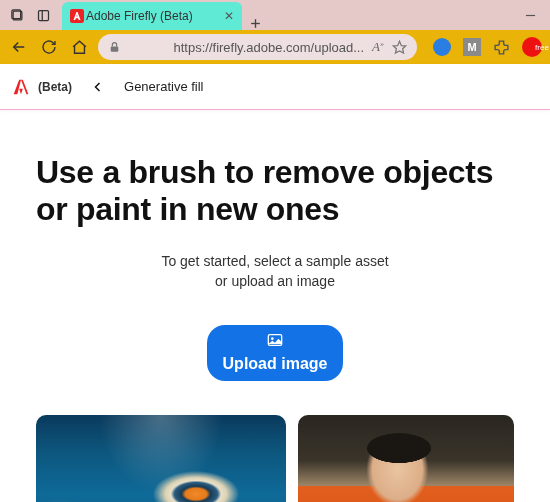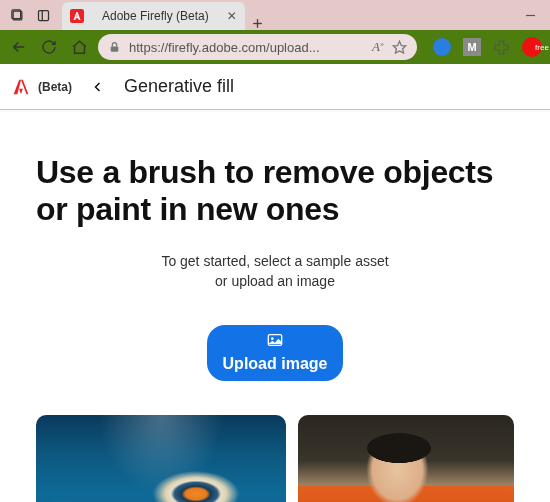--- a/index.html
+++ b/index.html
@@ -25,41 +25,42 @@
   }
   .tabstrip {
     display: flex;
     align-items: flex-end;
     margin-left: 6px;
     height: 30px;
   }
   .tab {
     display: flex;
     align-items: center;
-    background: #e5e5e5;
+    background: #5eead4;
     border-radius: 6px 6px 0 0;
     height: 28px;
     padding: 0 8px;
     min-width: 180px;
-    gap: 18px;
+    gap: 2px;
     font-size: 12px;
     color: #333;
   }
   .tab .favicon { width: 14px; height: 14px; }
   .tab .title { flex: 1; white-space: nowrap; overflow: hidden; text-overflow: ellipsis; }
   .tab .close { font-size: 12px; color: #555; }
   .newtab { width: 26px; display:flex; align-items:center; justify-content:center; color:#444; }
   .windowctl { margin-left: auto; display:flex; gap: 18px; padding-right: 10px; color:#555;}
   .toolbar {
-    background: #4d7c0f;
+    background: #eab308;
     height: 34px;
     display: flex;
     align-items: center;
     padding: 0 8px;
     gap: 8px;
+    text-align: right;
   }
   .tbtn { width: 22px; height: 22px; display:flex; align-items:center; justify-content:center; color:#333; }
   .addr {
     flex: 1;
     background: #eedfe0;
     border-radius: 16px;
     height: 26px;
     display: flex;
     align-items: center;
     padding: 0 10px;
@@ -87,21 +88,21 @@
     background:#fff;
   }
   .logo-box { display:flex; align-items:center; gap:6px; }
   .ff-logo { width:22px; height:22px; }
   .beta-pill {
     font-size: 12px;
     font-weight: 700;
     color: #333;
   }
   .back-chev { width:24px; height:24px; display:flex; align-items:center; justify-content:center; color:#333; }
-  .crumb { font-size: 18px; color:#222; }
+  .crumb { font-size: 13px; color:#222; }
   
   .content { padding: 36px 36px 0; }
   .hero-title {
     text-align: left;
     font-size: 32px;
     font-weight: 800;
     color: #111;
     margin-bottom: 24px;
     letter-spacing: -0.3px;
     margin-top: 8px;

